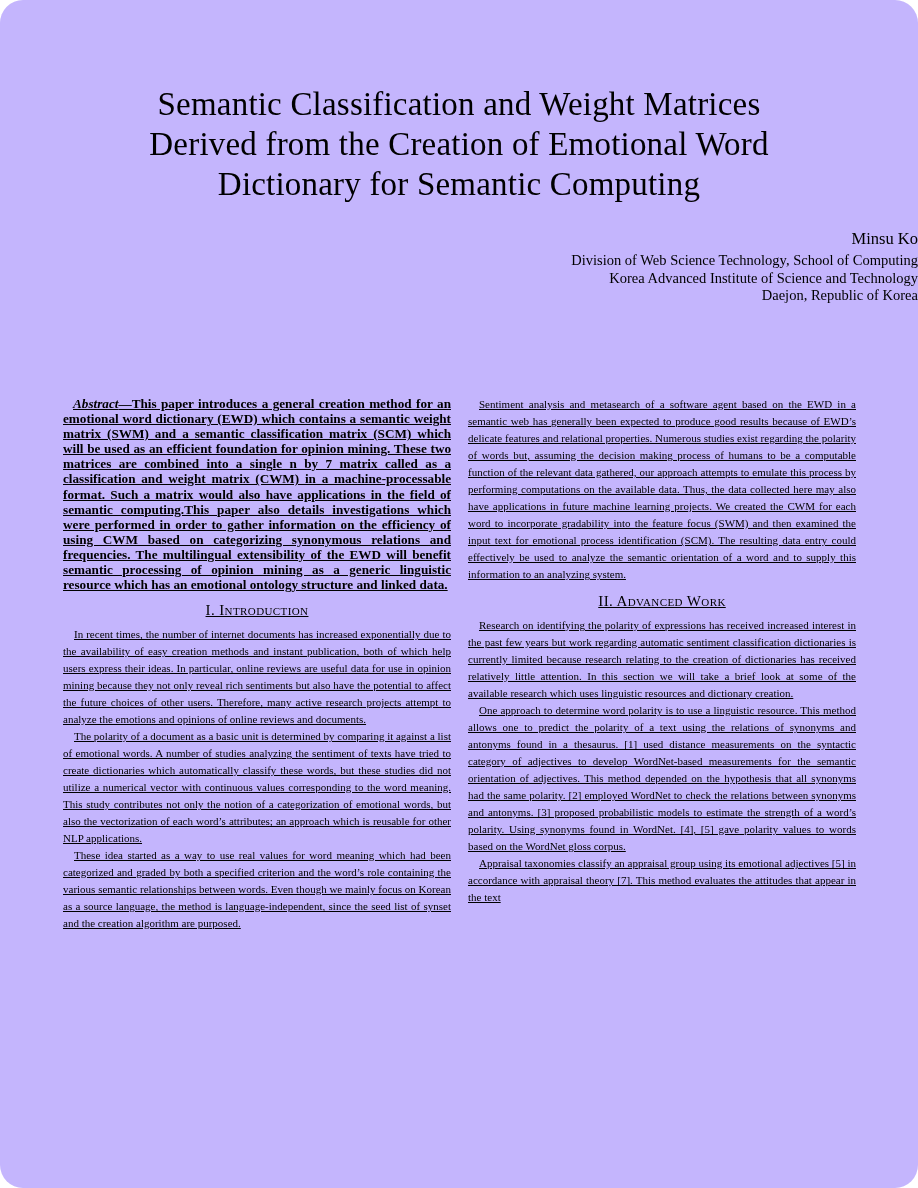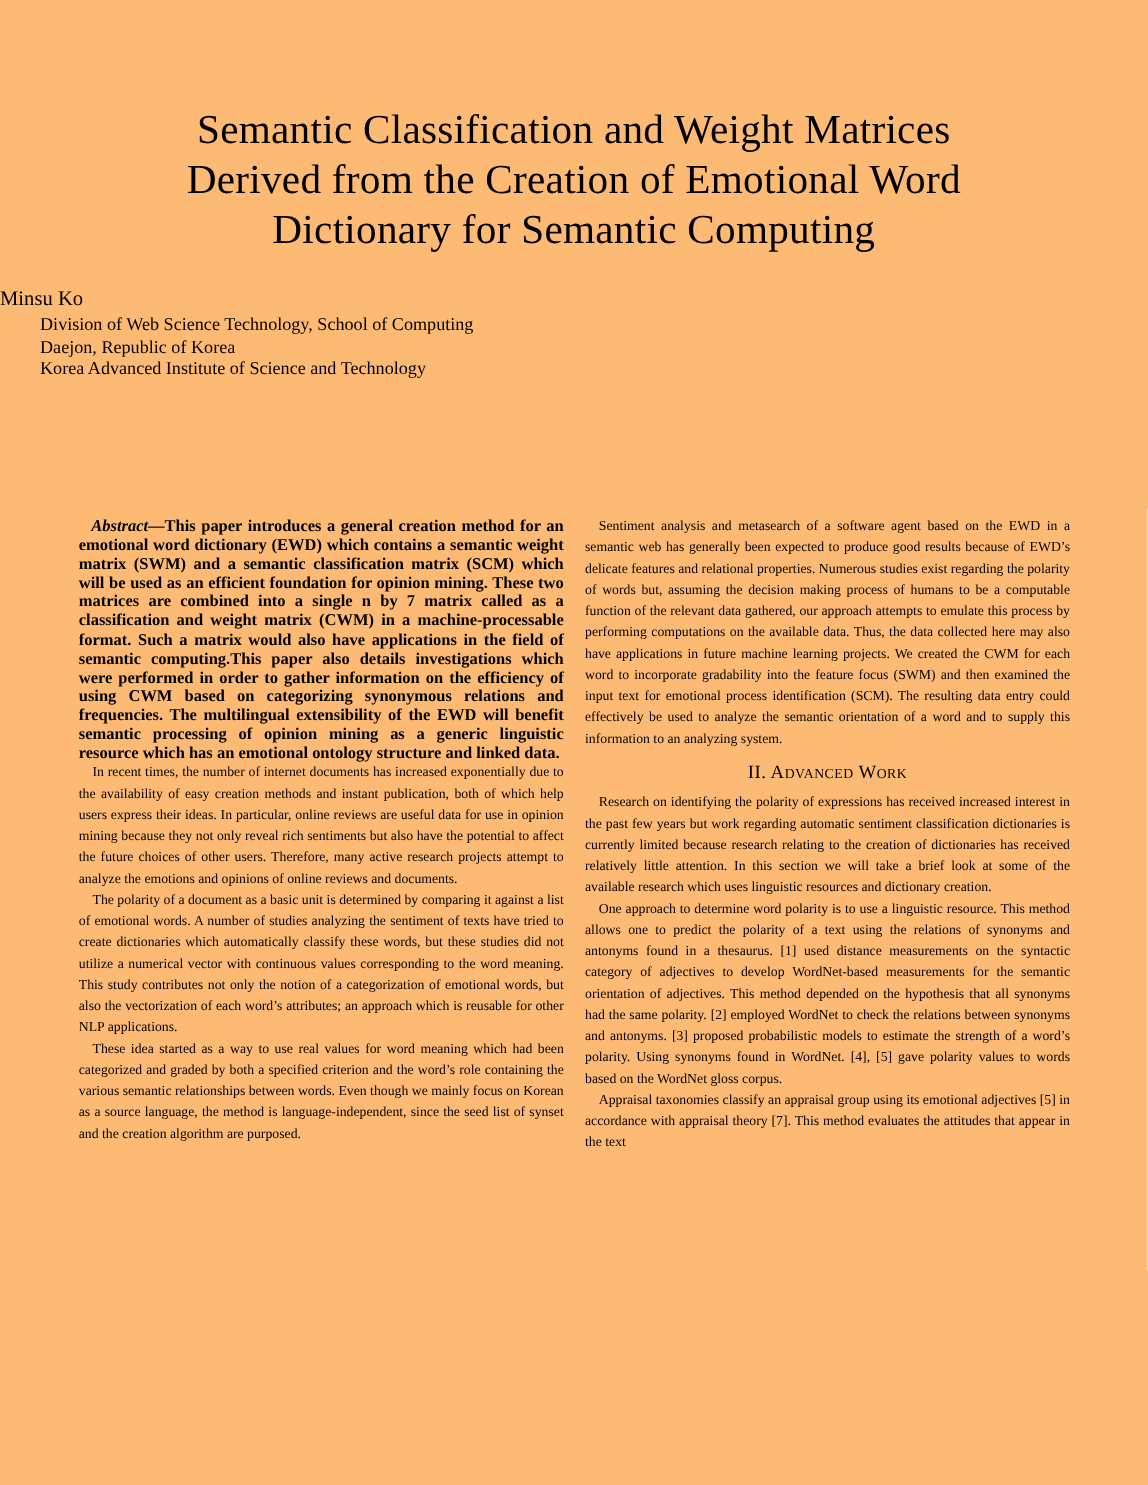--- a/index.html
+++ b/index.html
@@ -1,55 +1,57 @@
 <!DOCTYPE html>
 <html><head>
 <meta charset="utf-8">
 <style>
   html, body { margin: 0; padding: 0; background: #ffffff; }
   .page {
     position: relative;
     width: 918px;
     height: 1188px;
-    background: #fdba74;
+    background: #c4b5fd;
     color: #000000;
     font-family: "Liberation Serif", serif;
     overflow: hidden;
+    border-radius: 23px;
   }
   .paper-title {
     margin: 0;
     padding-top: 84px;
     font-size: 33px;
     line-height: 40px;
     font-weight: normal;
     text-align: center;
     white-space: pre-line;
     letter-spacing: 0.2px;
   }
   .author-block {
     margin-top: 25px;
-    text-align: left;
+    text-align: right;
   }
   .author-name {
     font-size: 16.5px;
     line-height: 20px;
     margin-bottom: 3px;
   }
   .author-line {
     font-size: 14.5px;
     line-height: 17.6px;
     padding-left: 32px;
   }
   .columns {
     position: absolute;
-    top: 413px;
+    top: 396px;
     left: 63px;
     width: 799px;
     display: flex;
     gap: 17px;
+    text-decoration: underline;
   }
   .col { width: 388px; }
   .col p {
     margin: 0;
     font-size: 11px;
     line-height: 17px;
     text-align: justify;
     text-indent: 11px;
     hyphens: none;
   }
@@ -75,29 +77,30 @@
 
 <div class="page">
 
   <h1 class="paper-title">Semantic Classification and Weight Matrices
 Derived from the Creation of Emotional Word
 Dictionary for Semantic Computing</h1>
 
   <div class="author-block">
     <div class="author-name">Minsu Ko</div>
     <div class="author-line">Division of Web Science Technology, School of Computing</div>
+    <div class="author-line">Korea Advanced Institute of Science and Technology</div>
     <div class="author-line">Daejon, Republic of Korea</div>
-    <div class="author-line">Korea Advanced Institute of Science and Technology</div>
   </div>
 
   <div class="columns">
 
     <div class="col">
       <p class="abstract"><span class="abstract-label">Abstract</span><span>—This paper introduces a general creation method for an emotional word dictionary (EWD) which contains a semantic weight matrix (SWM) and a semantic classification matrix (SCM) which will be used as an efficient foundation for opinion mining. These two matrices are combined into a single n by 7 matrix called as a classification and weight matrix (CWM) in a machine-processable format. Such a matrix would also have applications in the field of semantic computing.This paper also details investigations which were performed in order to gather information on the efficiency of using CWM based on categorizing synonymous relations and frequencies. The multilingual extensibility of the EWD will benefit semantic processing of opinion mining as a generic linguistic resource which has an emotional ontology structure and linked data.</span></p>
 
+      <h2 class="section-heading">I. Introduction</h2>
 
       <p>In recent times, the number of internet documents has increased exponentially due to the availability of easy creation methods and instant publication, both of which help users express their ideas. In particular, online reviews are useful data for use in opinion mining because they not only reveal rich sentiments but also have the potential to affect the future choices of other users. Therefore, many active research projects attempt to analyze the emotions and opinions of online reviews and documents.</p>
       <p>The polarity of a document as a basic unit is determined by comparing it against a list of emotional words. A number of studies analyzing the sentiment of texts have tried to create dictionaries which automatically classify these words, but these studies did not utilize a numerical vector with continuous values corresponding to the word meaning. This study contributes not only the notion of a categorization of emotional words, but also the vectorization of each word’s attributes; an approach which is reusable for other NLP applications.</p>
       <p>These idea started as a way to use real values for word meaning which had been categorized and graded by both a specified criterion and the word’s role containing the various semantic relationships between words. Even though we mainly focus on Korean as a source language, the method is language-independent, since the seed list of synset and the creation algorithm are purposed.</p>
     </div>
 
     <div class="col">
       <p>Sentiment analysis and metasearch of a software agent based on the EWD in a semantic web has generally been expected to produce good results because of EWD’s delicate features and relational properties. Numerous studies exist regarding the polarity of words but, assuming the decision making process of humans to be a computable function of the relevant data gathered, our approach attempts to emulate this process by performing computations on the available data. Thus, the data collected here may also have applications in future machine learning projects. We created the CWM for each word to incorporate gradability into the feature focus (SWM) and then examined the input text for emotional process identification (SCM). The resulting data entry could effectively be used to analyze the semantic orientation of a word and to supply this information to an analyzing system.</p>
 
       <h2 class="section-heading">II. Advanced Work</h2>

